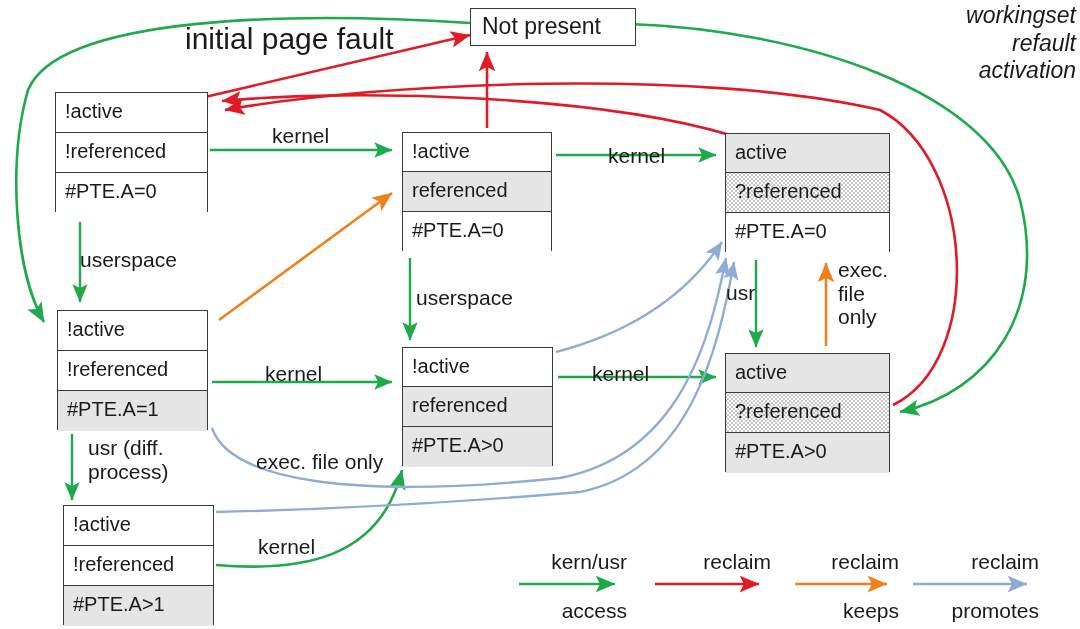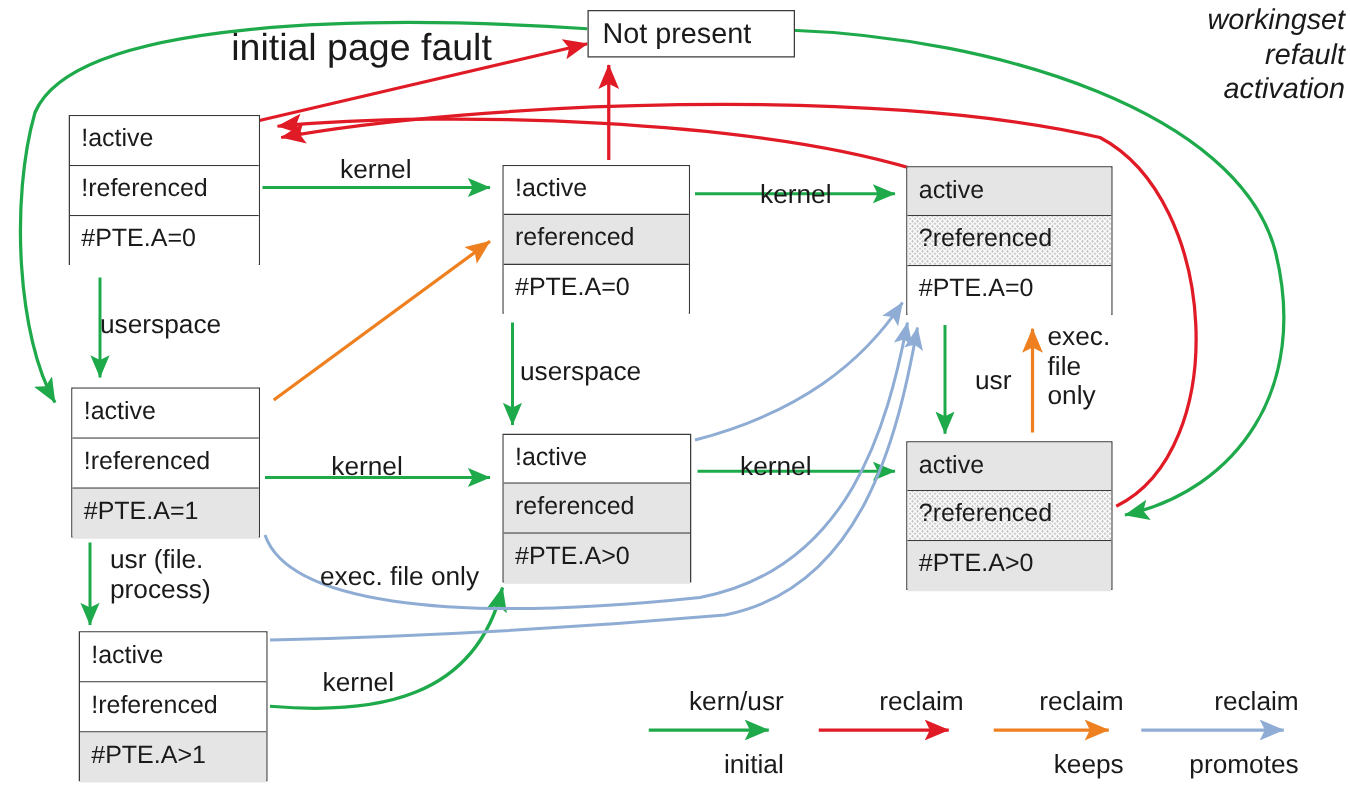--- a/index.html
+++ b/index.html
@@ -210,41 +210,41 @@
   <div class="lbl" style="left:608px; top:144px;">kernel</div>
 
   <div class="lbl" style="left:80px; top:248px;">userspace</div>
 
   <div class="lbl" style="left:416px; top:286px;">userspace</div>
 
   <div class="lbl" style="left:265px; top:362px;">kernel</div>
 
   <div class="lbl" style="left:592px; top:362px;">kernel</div>
 
-  <div class="lbl multi" style="left:88px; top:436px;">usr (file.
+  <div class="lbl multi" style="left:88px; top:436px;">usr (diff.
 process)</div>
 
   <div class="lbl" style="left:256px; top:450px;">exec. file only</div>
 
   <div class="lbl" style="left:258px; top:535px;">kernel</div>
 
-  <div class="lbl" style="left:780px; top:281px;margin-top:12px;">usr</div>
+  <div class="lbl" style="left:726px; top:281px;">usr</div>
 
   <div class="lbl multi" style="left:838px; top:258px;">exec.
 file
 only</div>
 
   <div id="legend">
 
     <div class="leg-item" style="left:12px; top:0px; width:110px;">
       <span class="leg-top">kern/usr</span>
       <svg class="leg-rule" width="110" height="22">
         <path d="M2,11 L98,11" stroke="#1eaa4b" stroke-width="2.6" fill="none" marker-end="url(#ah-green)"></path>
       </svg>
-      <span class="leg-bot">initial</span>
+      <span class="leg-bot">access</span>
     </div>
 
     <div class="leg-item" style="left:148px; top:0px; width:118px;">
       <span class="leg-top">reclaim</span>
       <svg class="leg-rule" width="118" height="22">
         <path d="M2,11 L106,11" stroke="#e01b26" stroke-width="2.6" fill="none" marker-end="url(#ah-red)"></path>
       </svg>
     </div>
 
     <div class="leg-item" style="left:288px; top:0px; width:106px;">

